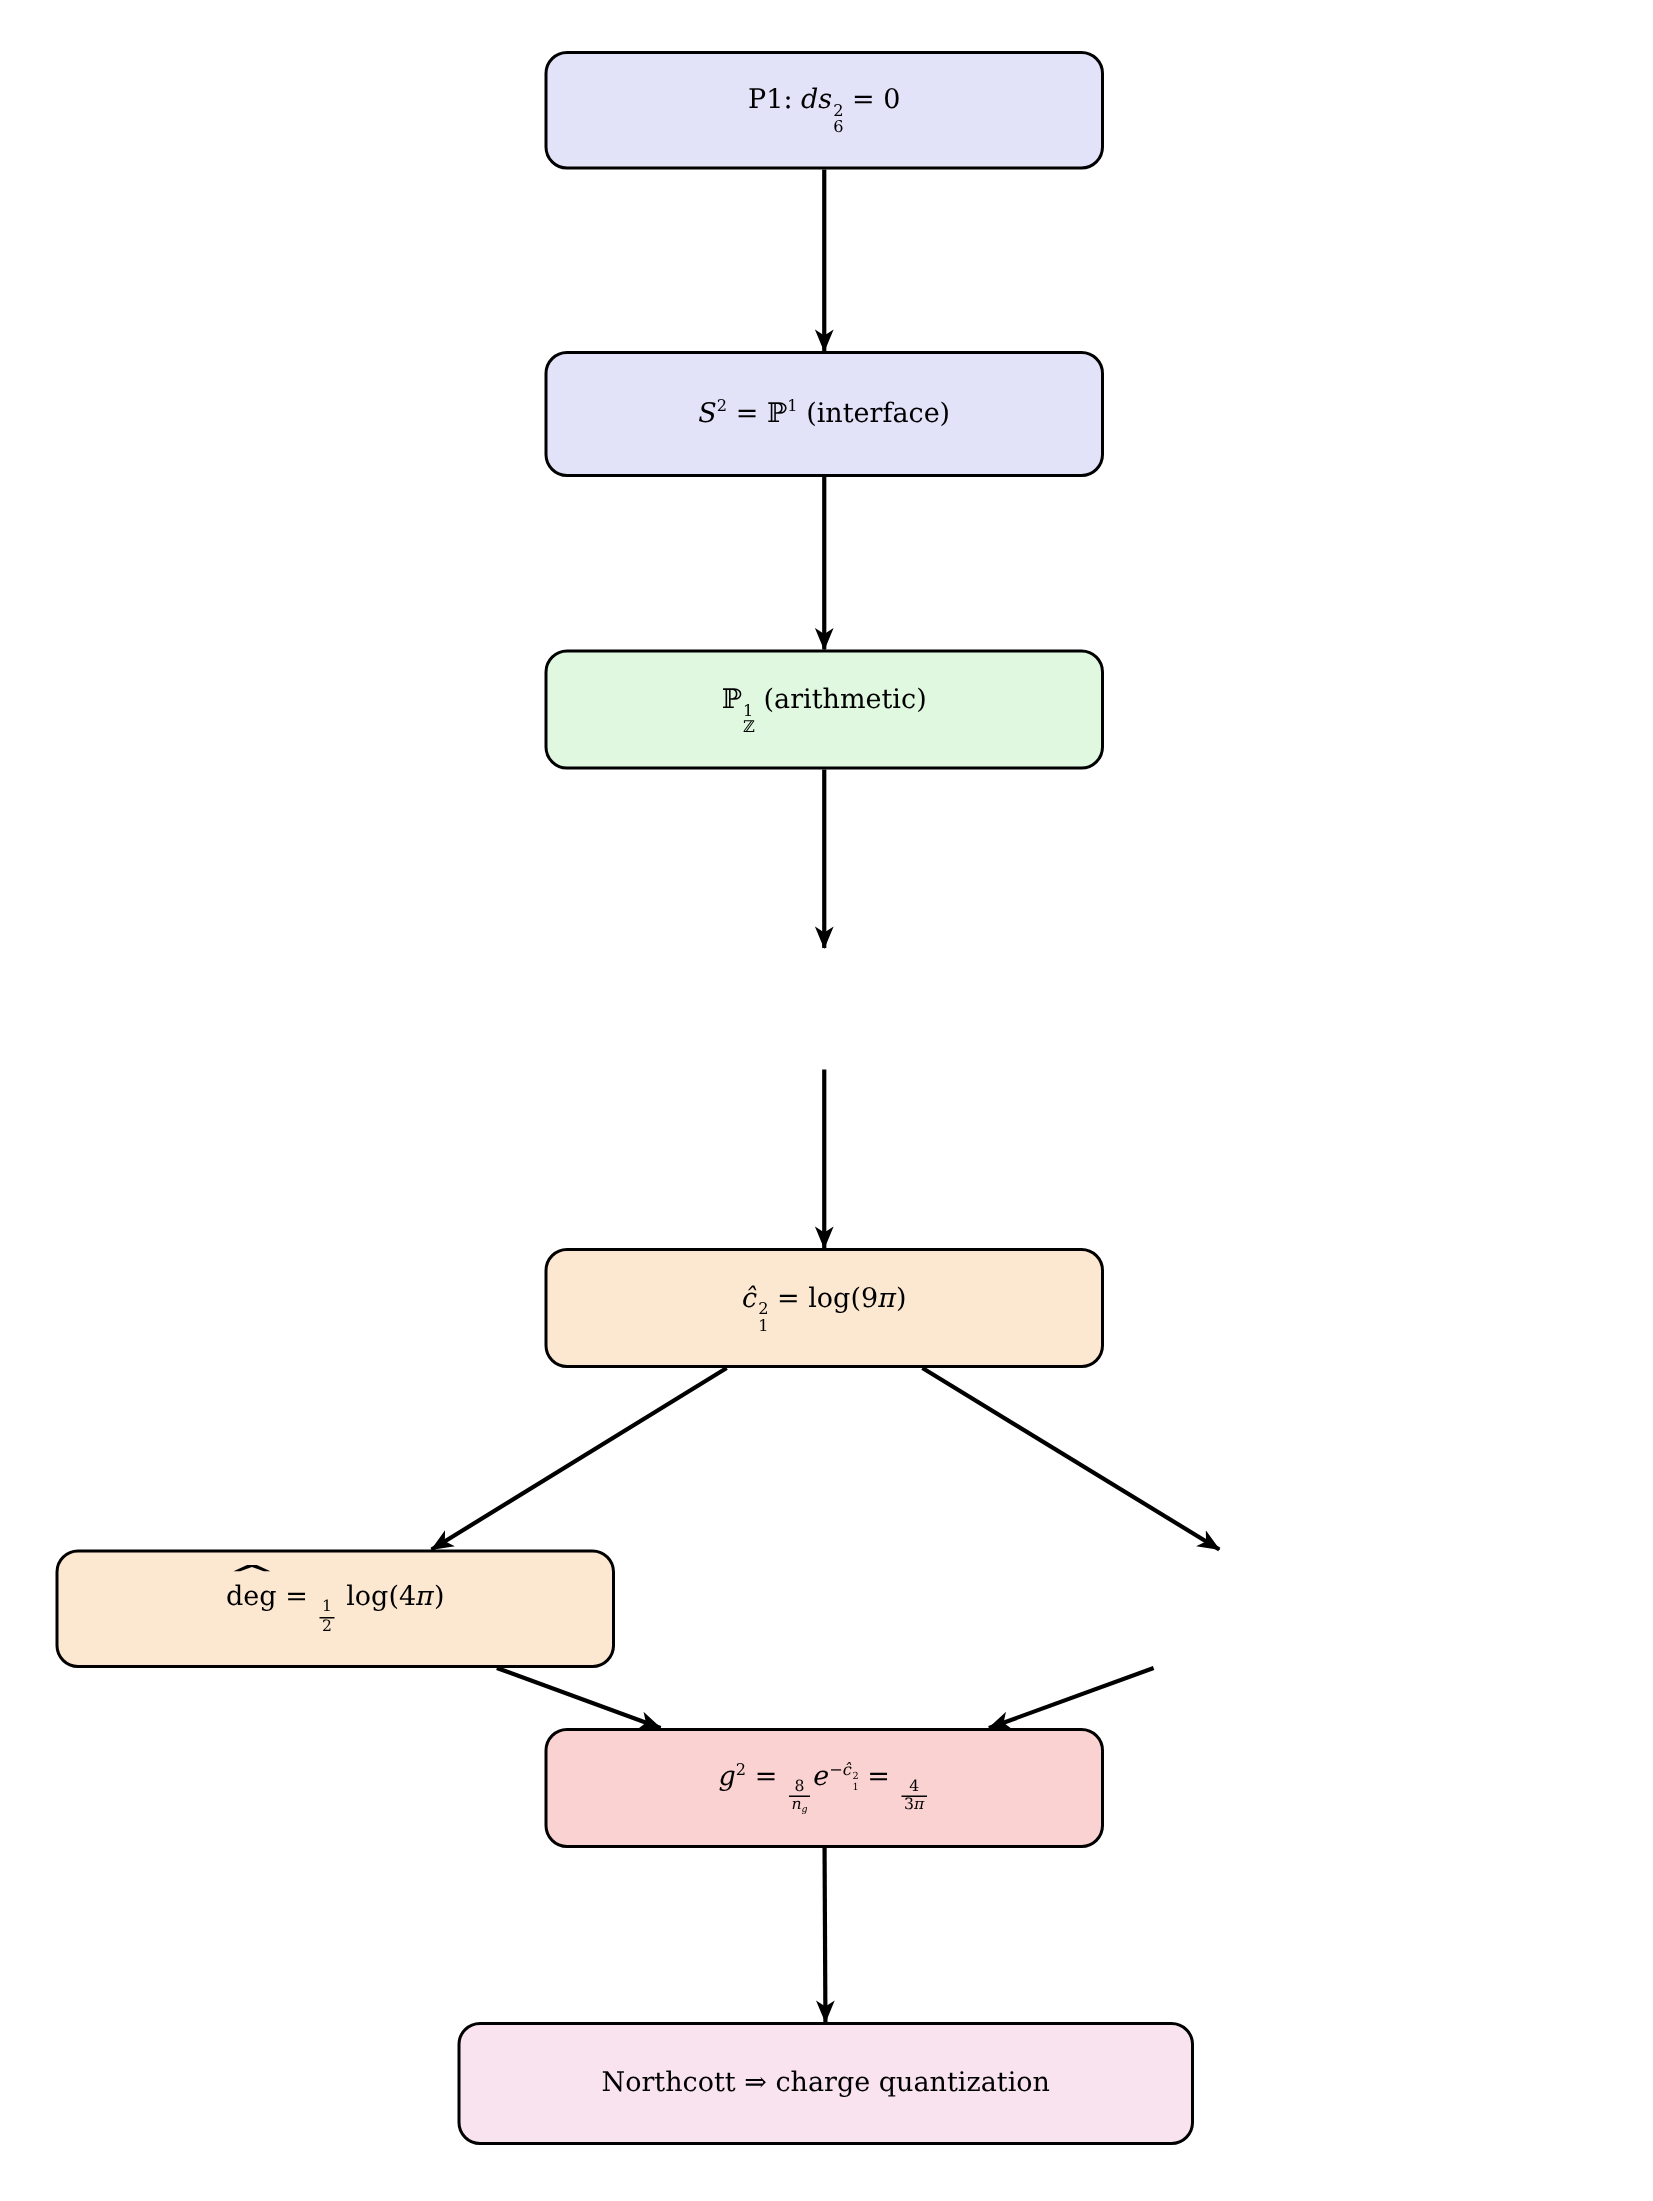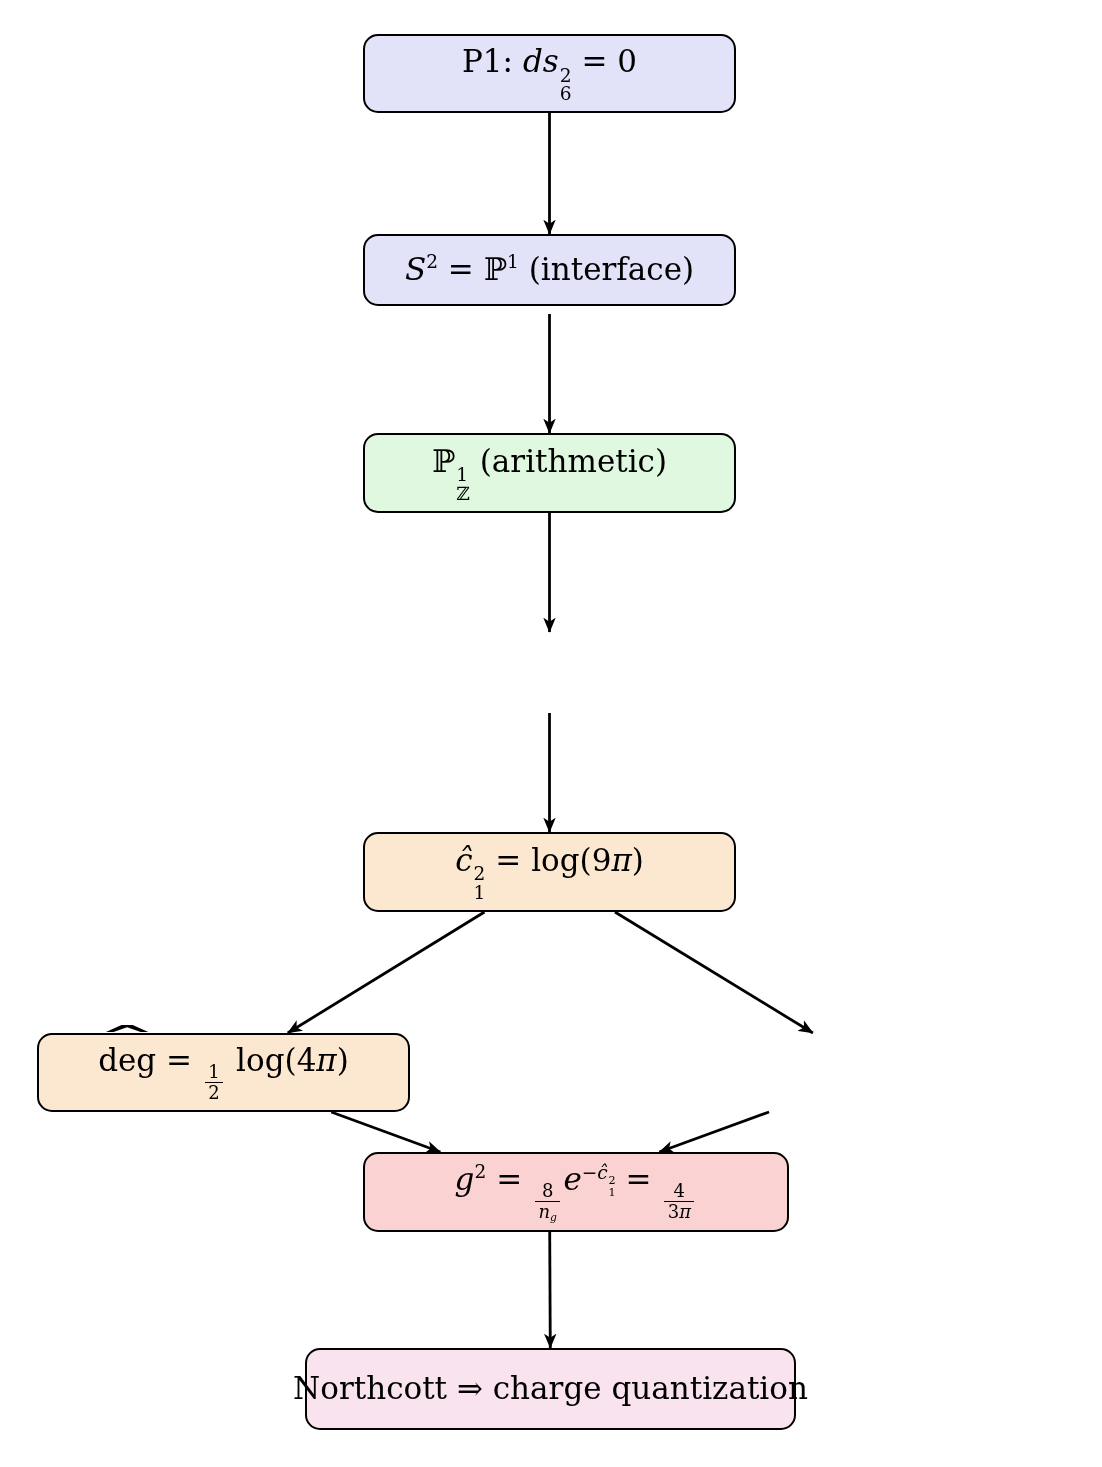--- a/index.html
+++ b/index.html
@@ -20,21 +20,21 @@
   .node {
     position: absolute;
     box-sizing: border-box;
     border: 2.8px solid #000;
     border-radius: 15px;
     display: flex;
     align-items: center;
     justify-content: center;
   }
   .math {
-    font-size: 31px;
+    font-size: 18px;
     line-height: 1.2;
     white-space: nowrap;
   }
   .rm { font-style: normal; }
   .it { font-style: italic; }
   .sup { font-size: 0.6em; vertical-align: 0.62em; line-height: 0; }
   .sub { font-size: 0.6em; vertical-align: -0.3em; line-height: 0; }
   .ss {
     display: inline-flex;
     flex-direction: column;
@@ -93,42 +93,42 @@
         <line x1="549.7030456852792" y1="1232" x2="550.2918781725888" y2="1348" stroke="#000000" stroke-width="2.8" marker-end="url(#arrowhead)"></line>
       </g>
   </svg>
 
   <div class="node" style="left: 363px; top: 34px; width: 373px; height: 79px; background: rgb(226, 226, 249);">
     <span class="math"><span class="rm">P1:  </span><span class="it">ds</span><span class="ss">
           <span class="ss-up"><span class="rm">2</span></span>
           <span class="ss-dn"><span class="rm">6</span></span>
         </span><span class="rm"> = 0</span></span>
   </div>
-  <div class="node" style="left: 363px; top: 234px; width: 373px; height: 72px; background: rgb(226, 226, 249);">
+  <div class="node" style="left: 363px; top: 234px; width: 373px; height: 84px; background: rgb(226, 226, 249);">
     <span class="math"><span class="it">S</span><span class="sup"><span class="rm">2</span></span><span class="rm"> = ℙ</span><span class="sup"><span class="rm">1</span></span><span class="rm"> (interface)</span></span>
   </div>
   <div class="node" style="left: 363px; top: 433px; width: 373px; height: 80px; background: rgb(224, 248, 224);">
     <span class="math"><span class="rm">ℙ</span><span class="ss">
           <span class="ss-up"><span class="rm">1</span></span>
           <span class="ss-dn"><span class="rm">ℤ</span></span>
         </span><span class="rm"> (arithmetic)</span></span>
   </div>
   <div class="node" style="left: 363px; top: 832px; width: 373px; height: 80px; background: rgb(252, 232, 209);">
     <span class="math"><span class="it">ĉ</span><span class="ss">
           <span class="ss-up"><span class="rm">2</span></span>
           <span class="ss-dn"><span class="rm">1</span></span>
         </span><span class="rm"> = log(9</span><span class="it">π</span><span class="rm">)</span></span>
   </div>
   <div class="node" style="left: 37px; top: 1033px; width: 373px; height: 79px; background: rgb(252, 232, 209);">
     <span class="math"><span class="wh"><span class="wh-hat">ˆ</span><span class="rm">deg</span></span><span class="rm"> = </span><span class="frac">
           <span class="fr-n"><span class="rm">1</span></span>
           <span class="fr-d"><span class="rm">2</span></span>
         </span><span class="rm"> log(4</span><span class="it">π</span><span class="rm">)</span></span>
   </div>
-  <div class="node" style="left: 363px; top: 1152px; width: 426px; height: 80px; background: rgb(251, 210, 210);">
+  <div class="node" style="left: 363px; top: 1152px; width: 373px; height: 80px; background: rgb(251, 210, 210);">
     <span class="math"><span class="it">g</span><span class="sup"><span class="rm">2</span></span><span class="rm"> = </span><span class="frac">
           <span class="fr-n"><span class="rm">8</span></span>
           <span class="fr-d"><span class="it">n</span><span class="sub"><span class="it">g</span></span></span>
         </span><span class="it">e</span><span class="sup"><span class="rm">−</span><span class="it">ĉ</span><span class="ss">
             <span class="ss-up"><span class="rm">2</span></span>
             <span class="ss-dn"><span class="rm">1</span></span>
           </span></span><span class="rm"> = </span><span class="frac">
           <span class="fr-n"><span class="rm">4</span></span>
           <span class="fr-d"><span class="rm">3</span><span class="it">π</span></span>
         </span></span>

